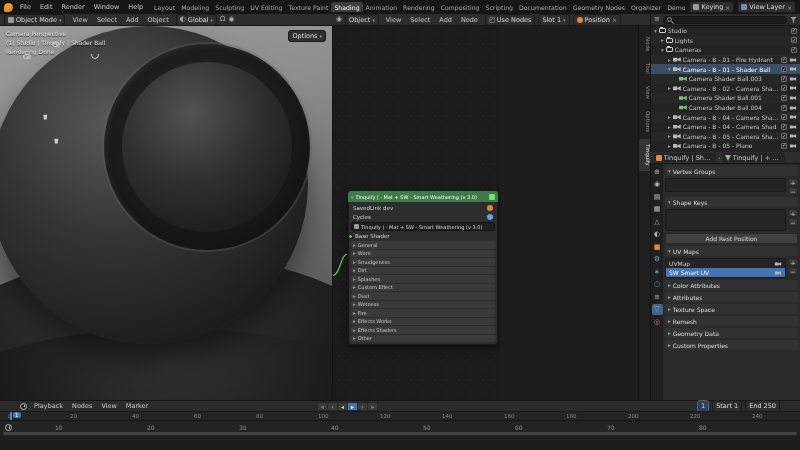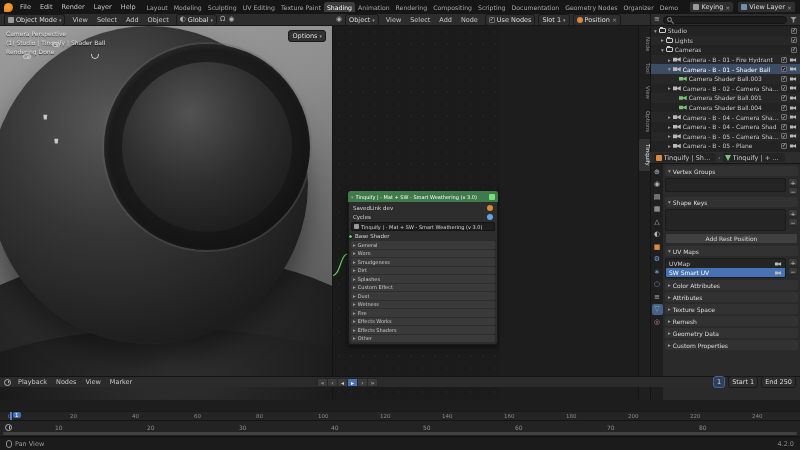--- a/index.html
+++ b/index.html
@@ -110,21 +110,21 @@
   .pphead{background:#323232;border-radius:2px;height:10px;display:flex;align-items:center;gap:2px;padding:0 3px;color:#ddd;flex:0 0 auto;}
   .listwrap{display:flex;gap:2px;}
   .plist{background:#242424;border:1px solid #1a1a1a;border-radius:2px;overflow:hidden;}
   .plist-row{height:9px;display:flex;align-items:center;gap:2px;padding:0 3px;color:#ccc;}
   .plist-row.selected{background:#4772b3;color:#fff;}
   .plist-row .right{margin-left:auto;}
   .side-btns{width:10px;display:flex;flex-direction:column;gap:1px;flex:0 0 auto;}
   .sbtn{height:8px;background:#3a3a3a;border:1px solid #262626;border-radius:2px;color:#ccc;display:flex;align-items:center;justify-content:center;font-size:6px;}
   #propCollapsed{display:flex;flex-direction:column;gap:2px;}
   
-  #tlHead{left:0;top:376px;width:800px;height:11px;background:#2b2b2b;border-top:1px solid #141414;display:flex;align-items:center;gap:3px;padding:0 4px;position:absolute;}
+  #tlHead{left:0;top:400px;width:800px;height:11px;background:#2b2b2b;border-top:1px solid #141414;display:flex;align-items:center;gap:3px;padding:0 20px;position:absolute;}
   #transport{position:absolute;left:318px;top:1px;display:flex;}
   .tbtn{width:11px;height:9px;background:#3a3a3a;border:1px solid #262626;display:inline-flex;align-items:center;justify-content:center;color:#ccc;font-size:6px;margin-left:-1px;}
   .tbtn.blue{background:#4772b3;color:#fff;}
   .tlRight{margin-left:auto;display:flex;gap:3px;align-items:center;}
   .framechip{background:#2f3f5a;border-color:#44629c;}
   #tlRuler{left:0;top:411px;width:800px;height:9px;background:#242424;border-top:1px solid #1a1a1a;}
   .rnum{position:absolute;top:1px;font-size:5.5px;color:#8a8a8a;}
   .playline{position:absolute;top:0;width:2px;height:9px;background:#4a7fd6;}
   .playbadge{position:absolute;top:0;background:#4772b3;color:#fff;font-size:5.5px;padding:0 2px;border-radius:2px;}
   
@@ -158,21 +158,21 @@
 <body>
 
 <div id="app">
 
   <div id="topbar">
     <span class="blogo"></span>
     <span id="topMenus" class="hgroup">
         <span class="mitem">File</span>
         <span class="mitem">Edit</span>
         <span class="mitem">Render</span>
-        <span class="mitem">Layer</span>
+        <span class="mitem">Window</span>
         <span class="mitem">Help</span>
       </span>
     <span id="wsTabs">
         <span class="wtab">Layout</span>
         <span class="wtab">Modeling</span>
         <span class="wtab">Sculpting</span>
         <span class="wtab">UV Editing</span>
         <span class="wtab">Texture Paint</span>
         <span class="wtab active">Shading</span>
         <span class="wtab">Animation</span>
@@ -791,19 +791,14 @@
       <span class="rnum" style="left: 690px;">220</span>
       <span class="rnum" style="left: 752px;">240</span>
     </div>
 
   <div id="strip" class="abs">
     <span class="i-clock" style="position:absolute;left:5px;top:3px"></span>
     <span id="stripRuler"><span class="rnum2" style="left: 55px;">10</span><span class="rnum2" style="left: 147px;">20</span><span class="rnum2" style="left: 239px;">30</span><span class="rnum2" style="left: 331px;">40</span><span class="rnum2" style="left: 423px;">50</span><span class="rnum2" style="left: 515px;">60</span><span class="rnum2" style="left: 607px;">70</span><span class="rnum2" style="left: 699px;">80</span></span>
     <div class="scrollthumb"></div>
   </div>
 
-  <div id="status">
-    <span class="i-mouse"></span>
-    <span>Pan View</span>
-    <span class="verR">4.2.0</span>
-  </div>
 
 </div>
 
 </body></html>

